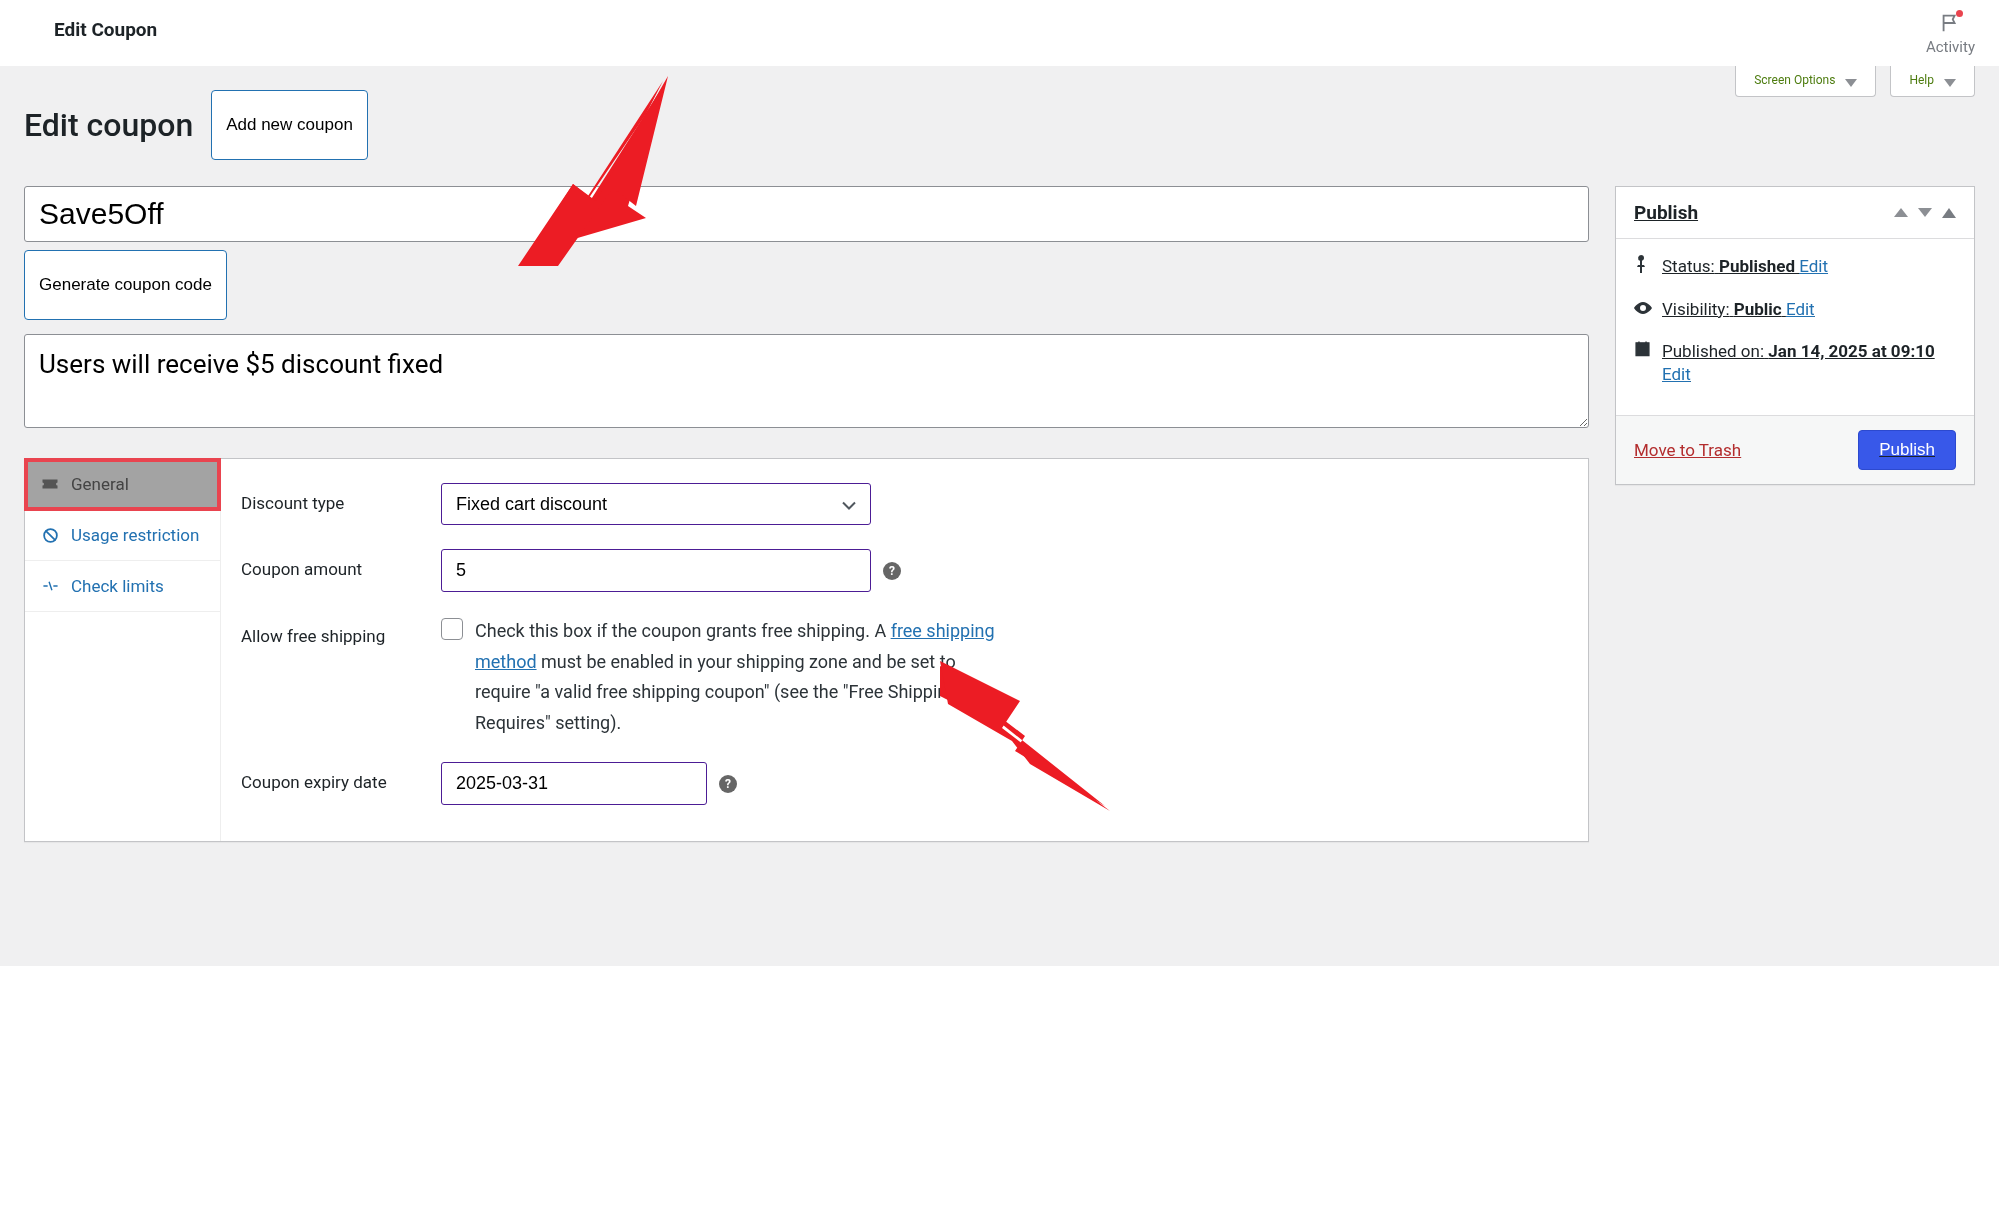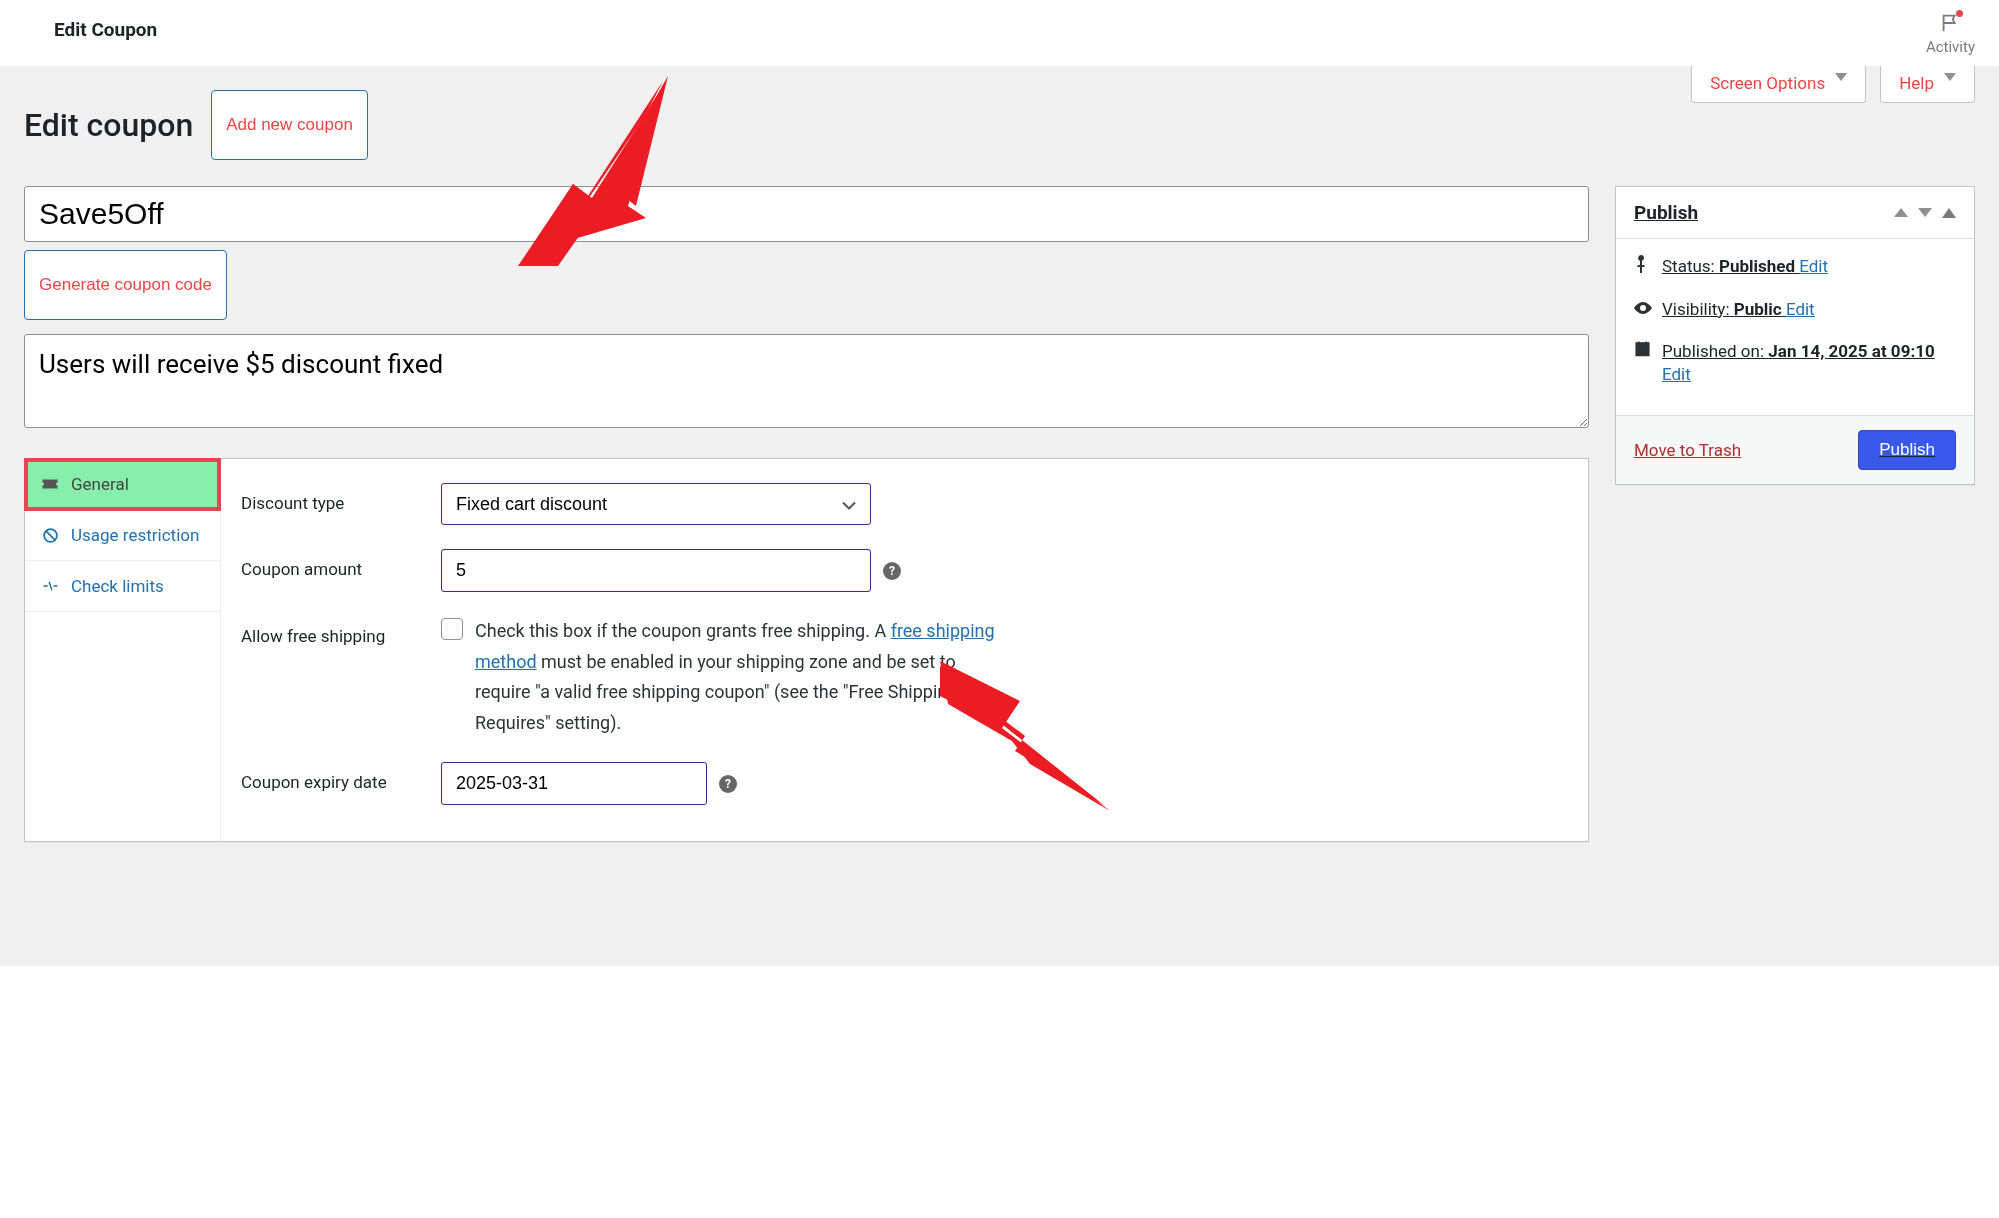--- a/index.html
+++ b/index.html
@@ -52,46 +52,46 @@
     right: 24px;
     display: flex;
     gap: 14px;
   }
   .screen-tab {
     background: #fff;
     border: 1px solid #c3c4c7;
     border-top: none;
     border-radius: 0 0 4px 4px;
     padding: 7px 18px 9px;
-    font-size: 17px;
-    color: #ef4444;
+    font-size: 12px;
+    color: #4d7c0f;
     cursor: pointer;
     display: flex;
-    align-items: flex-start;
+    align-items: flex-end;
     gap: 6px;
   }
   .caret-down {
     width: 0; height: 0;
     border-left: 6px solid transparent;
     border-right: 6px solid transparent;
     border-top: 8px solid #8c8f94;
     margin-left: 4px;
   }
 
   .header-row {
     display: flex;
     align-items: center;
     gap: 18px;
     padding-top: 18px;
   }
   .page-heading { font-size: 32px; font-weight: 500; }
   .button-secondary {
     background: #fff;
     border: 1px solid #2271b1;
-    color: #ef4444;
+    color: #000000;
     border-radius: 4px;
     padding: 24px 14px;
     font-size: 17px;
     cursor: pointer;
   }
 
   .columns {
     display: flex;
     gap: 26px;
     margin-top: 26px;
@@ -159,21 +159,21 @@
     align-items: center;
     gap: 12px;
     padding: 14px 12px 14px 16px;
     color: #2271b1;
     font-size: 17px;
     border-bottom: 1px solid #eee;
     cursor: pointer;
     line-height: 1.3;
   }
   .cd-tab.active {
-    background: #86efac;
+    background: #a3a3a3;
     color: #444;
   }
   .cd-tab.highlighted {
     outline: 4px solid #e9444f;
     outline-offset: -3px;
   }
   .cd-tab .icon { width: 18px; display: inline-flex; justify-content: center; }
 
   .cd-panel { flex: 1; padding: 12px 20px 24px 20px; }
   .field-row { display: flex; align-items: flex-start; padding: 12px 0; }

